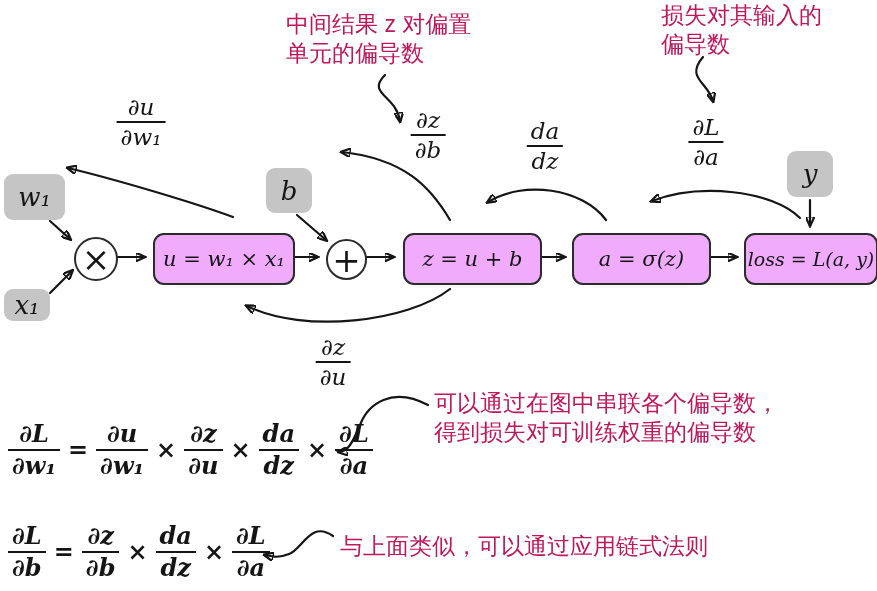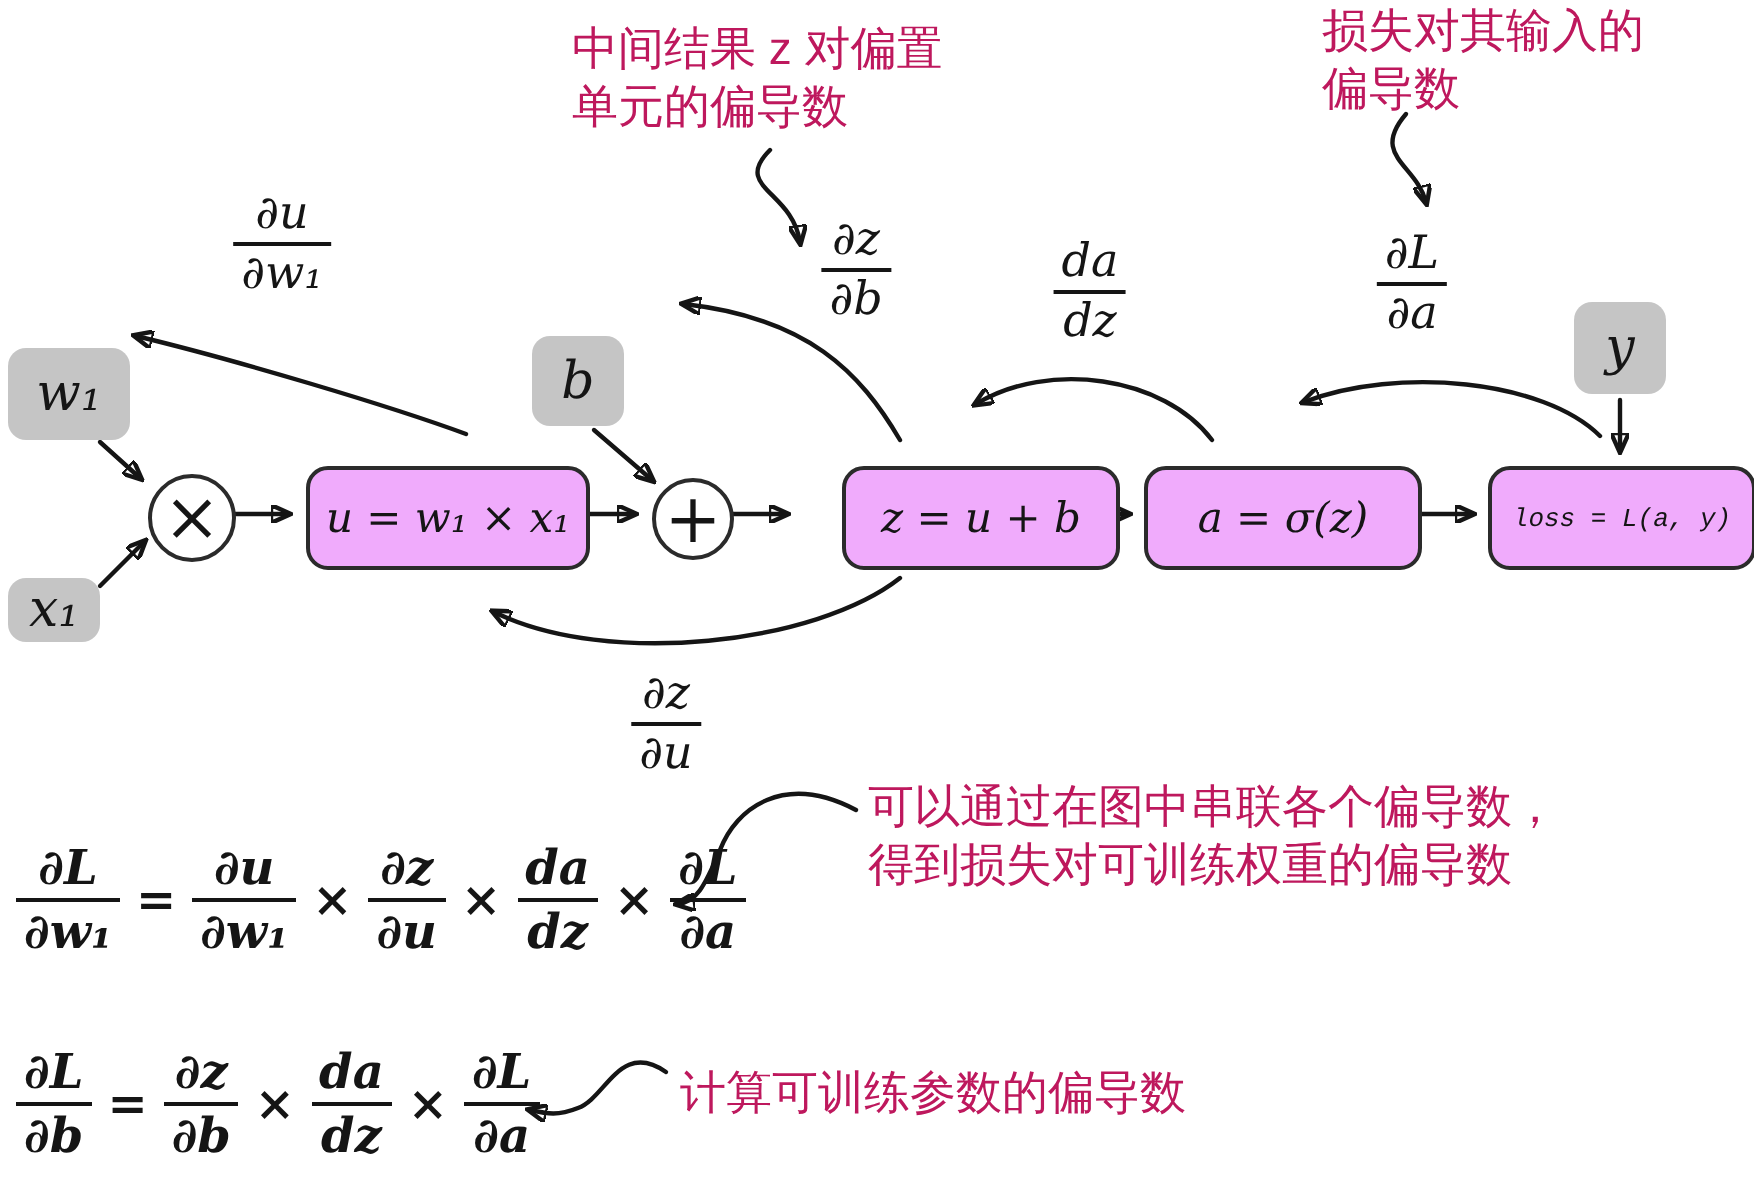--- a/index.html
+++ b/index.html
@@ -96,27 +96,27 @@
   <div class="opcircle" style="left:74px; top:237px; width:40px; height:40px; font-size:34px;">
     <span>×</span>
   </div>
   <div class="opcircle" style="left:326px; top:239px; width:37px; height:37px; font-size:34px;">
     <span>+</span>
   </div>
 
   <div class="node" style="left:153px; top:233px; width:138px; height:48px;">
     <span>u = w₁ × x₁</span>
   </div>
-  <div class="node" style="left:421px; top:233px; width:135px; height:48px;">
+  <div class="node" style="left:403px; top:233px; width:135px; height:48px;">
     <span>z = u + b</span>
   </div>
   <div class="node" style="left:572px; top:233px; width:135px; height:48px;">
     <span>a = σ(z)</span>
   </div>
-  <div class="node" style="left:744px; top:233px; width:130px; height:48px; font-size:13px;font-family:Liberation Mono, monospace;">
+  <div class="node" style="left:744px; top:233px; width:130px; height:48px; font-size:19px;">
     <span>loss = L(a, y)</span>
   </div>
 
   <div class="frac" style="left:141px; top:94px;">
     <span class="num">∂u</span>
     <span class="den">∂w₁</span>
   </div>
   <div class="frac" style="left:428px; top:107px;">
     <span class="num">∂z</span>
     <span class="den">∂b</span>
@@ -140,21 +140,21 @@
   </div>
   <div class="cjk" style="left:661px; top:1px;">
     <div>损失对其输入的</div>
     <div>偏导数</div>
   </div>
   <div class="cjk" style="left:434px; top:389px;">
     <div>可以通过在图中串联各个偏导数，</div>
     <div>得到损失对可训练权重的偏导数</div>
   </div>
   <div class="cjk" style="left:340px; top:532px;">
-    <div>计算可训练参数的偏导数</div>
+    <div>与上面类似，可以通过应用链式法则</div>
   </div>
 
   <div class="equation" style="left:8px; top:420px;">
     <div class="frac">
       <span class="num">∂L</span>
       <span class="den">∂w₁</span>
     </div>
     <span class="op">=</span>
     <div class="frac">
       <span class="num">∂u</span>

